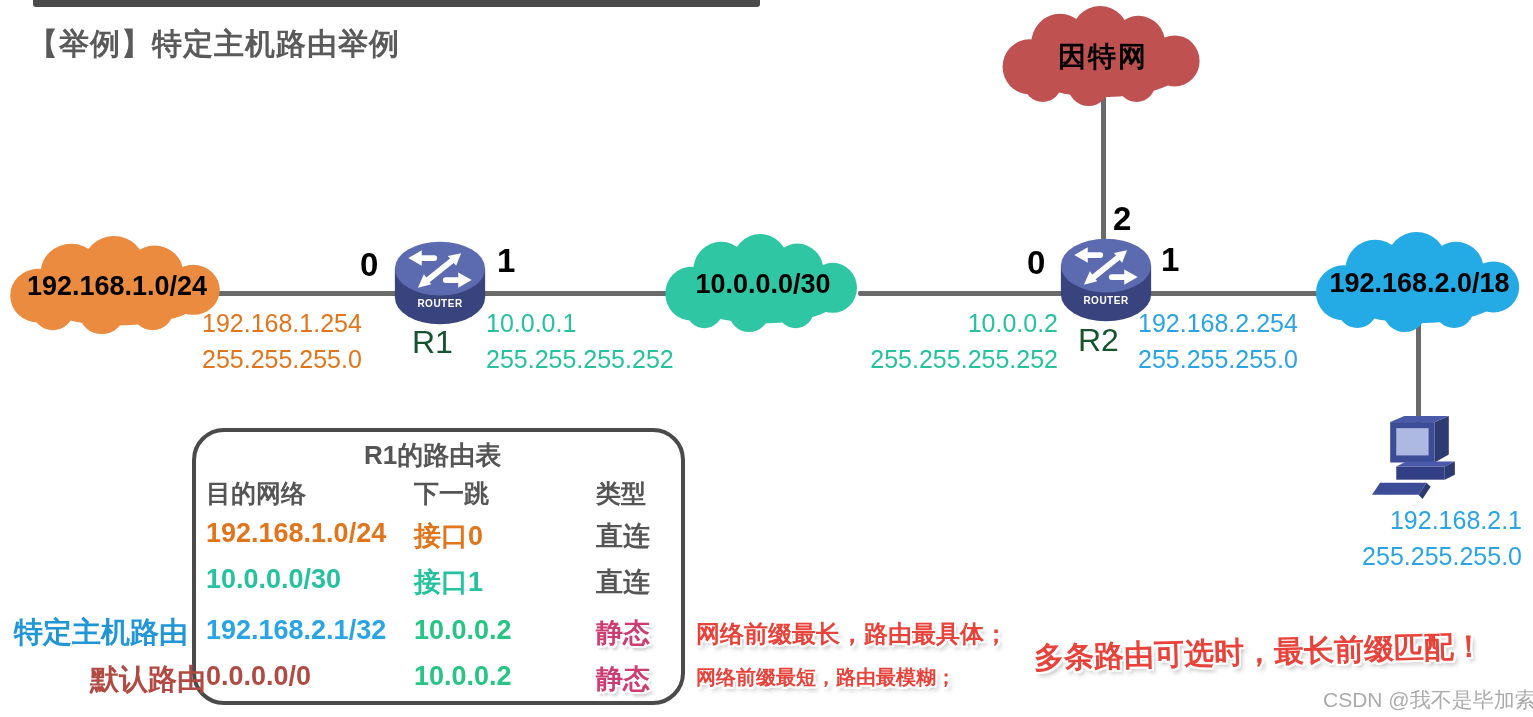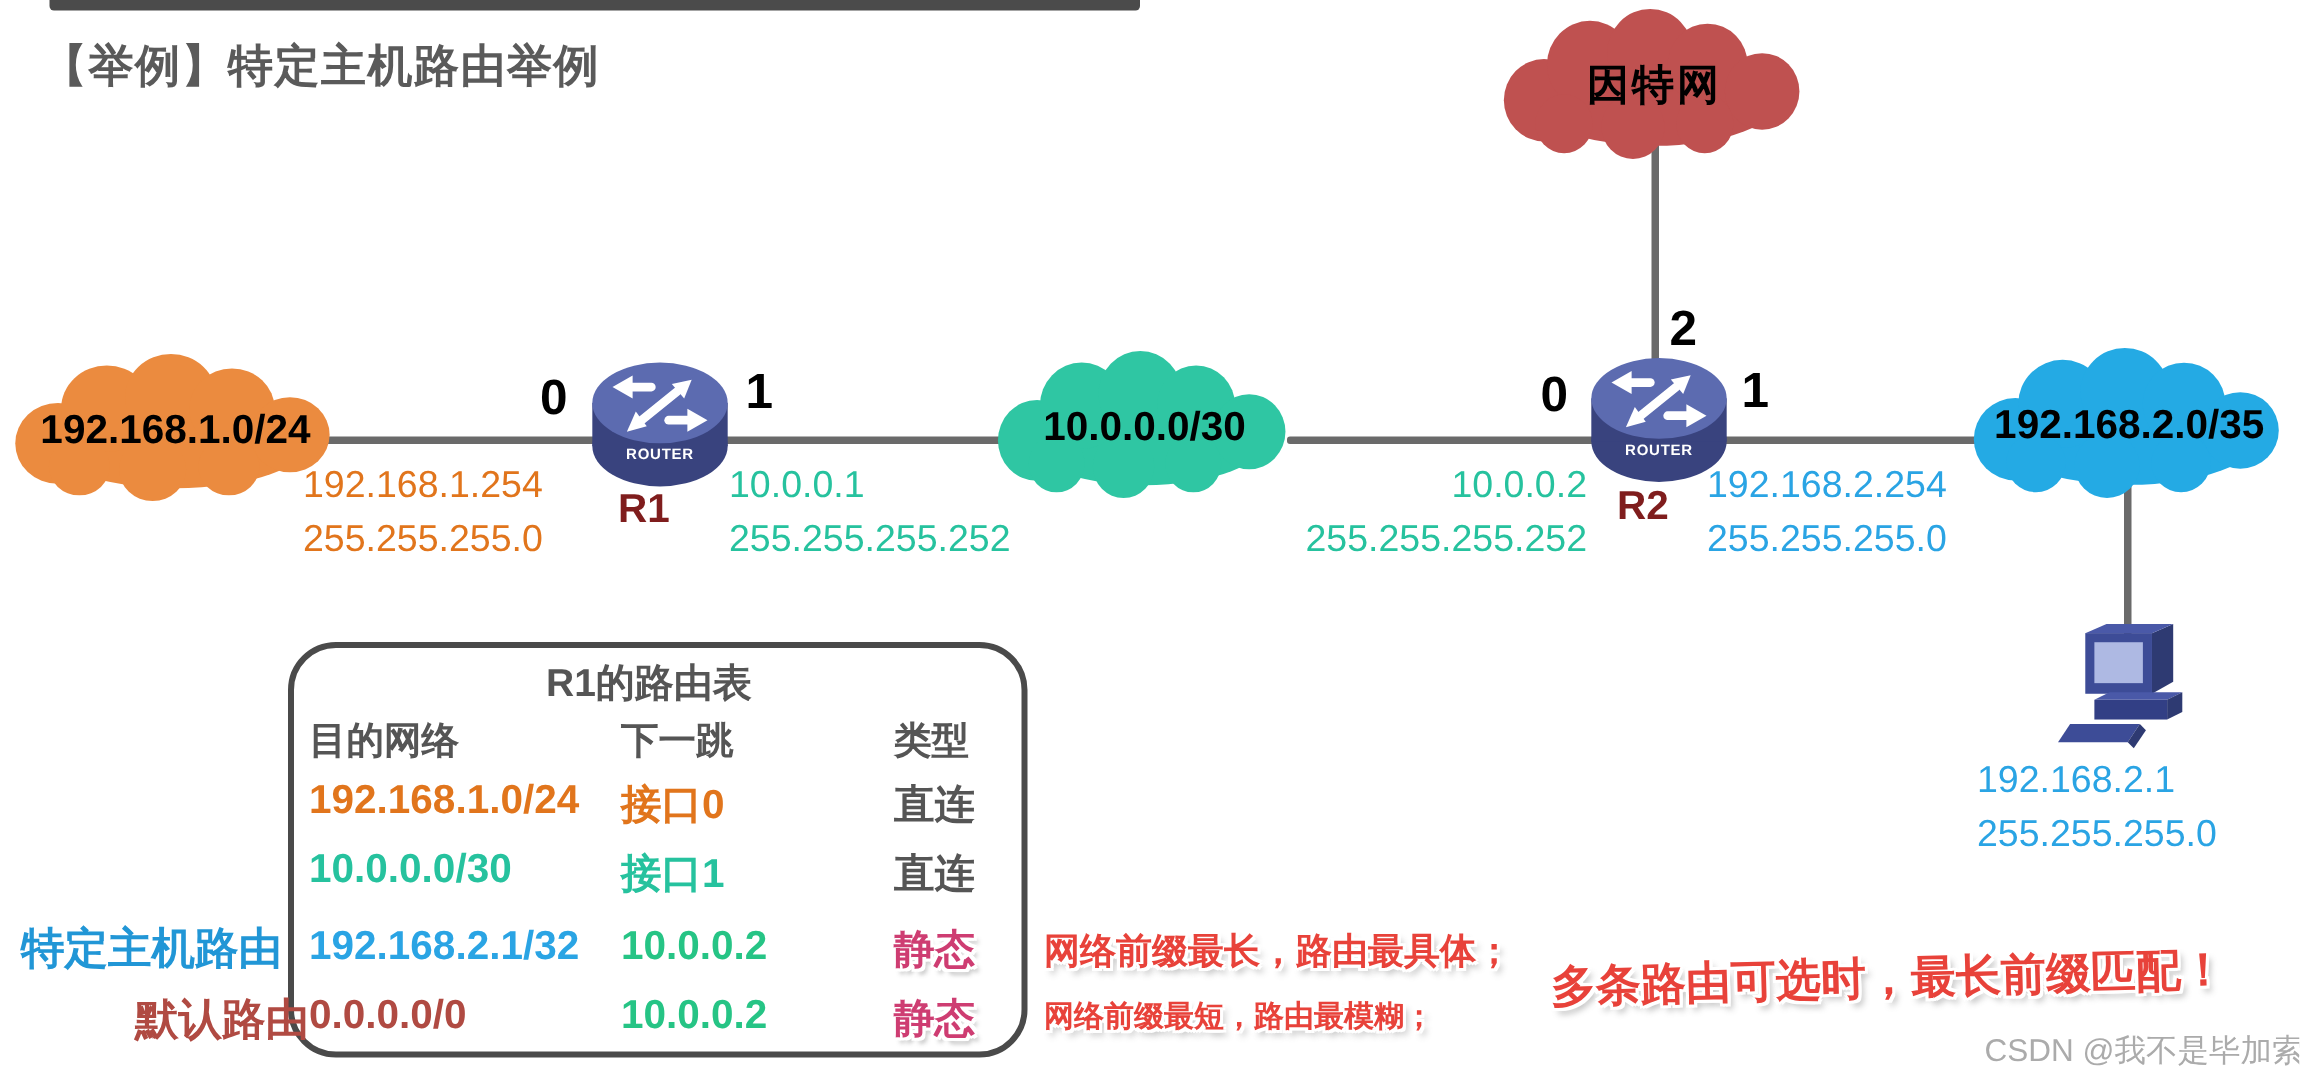--- a/index.html
+++ b/index.html
@@ -35,39 +35,39 @@
   .cloud-lan2 svg{fill:#24AAE4;}
   .cloud-label{position:relative;z-index:3;color:#000;font-weight:800;font-size:27px;white-space:nowrap;}
   .cloud-inet .cloud-label{font-size:28px;letter-spacing:2px;}
   
   .router{z-index:3;text-decoration:underline;}
   .router svg{width:100%;height:100%;}
   .router-r1{left:392px;top:236px;width:96px;height:94px;}
   .router-r2{left:1058px;top:233px;width:96px;height:94px;}
   .router-badge{position:absolute;left:0;right:0;top:66%;text-align:center;color:#fff;
     font-size:10px;font-weight:700;letter-spacing:.5px;}
-  .router-name{font-size:27px;font-weight:700;color:#7f1d1d;z-index:4;}
+  .router-name{font-size:32px;font-weight:400;color:#14532d;z-index:4;}
   .name-r1{left:412px;top:324px;}
   .name-r2{left:1078px;top:322px;}
   .if-label{font-size:33px;font-weight:800;color:#000;z-index:4;}
   .if-r1-0{left:360px;top:246px;}
   .if-r1-1{left:497px;top:242px;}
   .if-r2-0{left:1027px;top:244px;}
   .if-r2-1{left:1161px;top:241px;}
   .if-r2-2{left:1113px;top:200px;}
   
   .ip{font-size:25px;font-weight:400;line-height:36px;white-space:nowrap;z-index:4;}
   .ip-orange{color:#E1751C;}
   .ip-teal{color:#26C29E;}
   .ip-blue{color:#2AA4E4;}
   .ip-lan1{left:202px;top:305px;}
   .ip-r1wan{left:486px;top:305px;}
   .ip-r2wan{left:846px;top:305px;width:212px;text-align:right;}
   .ip-r2lan{left:1138px;top:305px;}
-  .ip-host{left:1318px;top:502px;width:204px;text-align:left;}
+  .ip-host{left:1318px;top:502px;width:204px;text-align:right;}
   
   .computer{left:1372px;top:414px;width:96px;height:96px;z-index:3;}
   .computer svg{width:100%;height:100%;}
   
   .rt-box{left:192px;top:428px;width:493px;height:277px;border:4px solid #4a4a4a;
     border-radius:32px;background:#fff;box-sizing:border-box;z-index:2;}
   .rt-title{left:364px;top:438px;font-size:26px;font-weight:800;color:#555;z-index:3;}
   .rt-cell{position:absolute;white-space:nowrap;font-weight:800;z-index:3;}
   .rt-head{font-size:25px;color:#555;}
   .rt-val{font-size:27px;}
@@ -177,21 +177,21 @@
   <div class="abs cloud cloud-inet">
     <svg viewBox="0 0 230 104" preserveAspectRatio="none">
         <use href="#cloudShape"></use>
       </svg>
     <span class="cloud-label">因特网</span>
   </div>
   <div class="abs cloud cloud-lan2">
     <svg viewBox="0 0 230 104" preserveAspectRatio="none">
         <use href="#cloudShape"></use>
       </svg>
-    <span class="cloud-label">192.168.2.0/35</span>
+    <span class="cloud-label">192.168.2.0/18</span>
   </div>
 
   <div class="abs router router-r1">
     <svg viewBox="0 0 100 94">
         <use href="#routerShape"></use>
       </svg>
     <span class="router-badge">ROUTER</span>
   </div>
   <div class="abs router router-r2">
     <svg viewBox="0 0 100 94">

